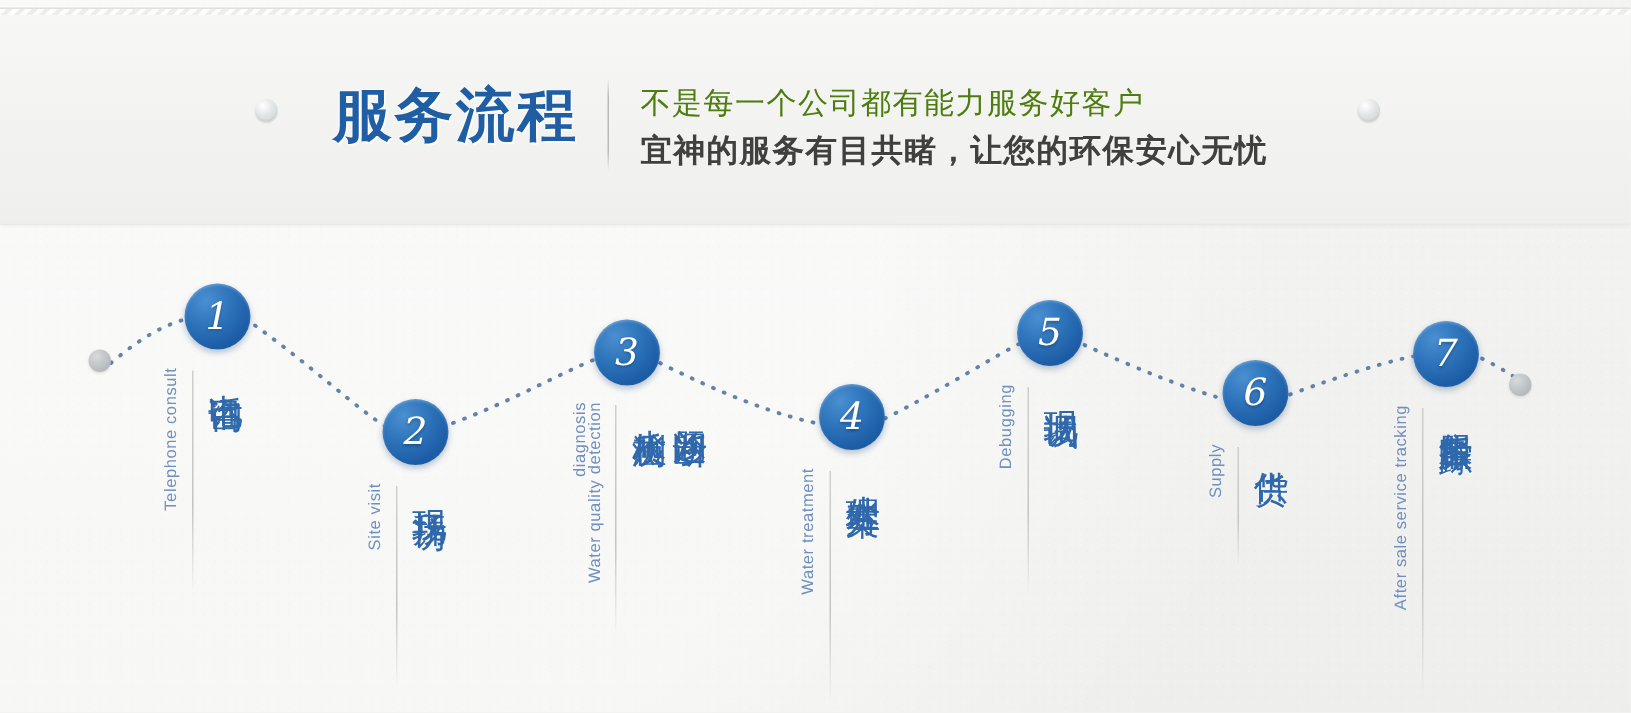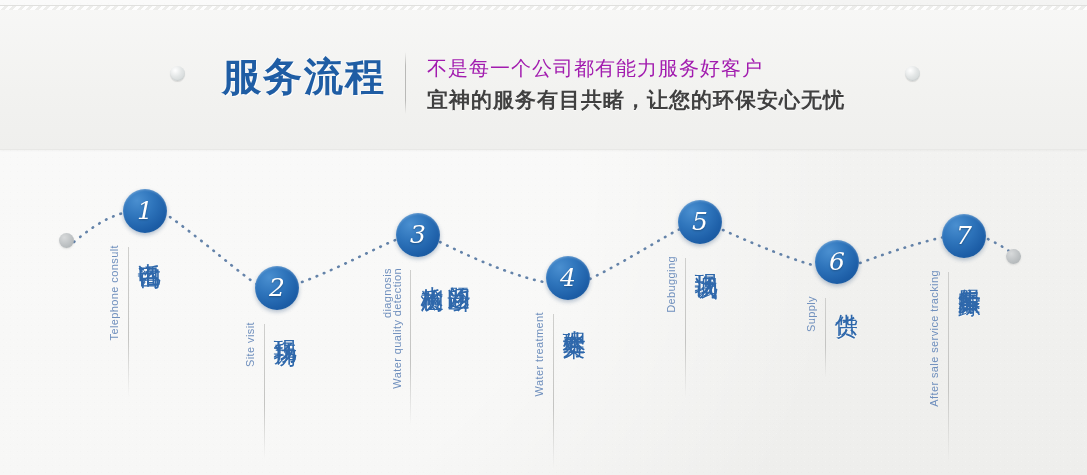--- a/index.html
+++ b/index.html
@@ -56,21 +56,21 @@
     text-shadow:1px 1px 0 rgba(255,255,255,.85), -1px -1px 0 rgba(255,255,255,.35);
     white-space:nowrap;
     font-family:"DejaVu Sans","Liberation Sans",sans-serif;
   }
   .banner-divider{
     position:absolute;left:405px;top:52px;width:1px;height:62px;
     background:linear-gradient(180deg,rgba(180,180,180,0) 0%,#b9b9b7 22%,#b9b9b7 78%,rgba(180,180,180,0) 100%);
   }
   .banner-sub1{
     position:absolute;left:427px;top:55px;
-    font-size:20px;color:#a21caf;letter-spacing:1px;white-space:nowrap;
+    font-size:20px;color:#4d7c0f;letter-spacing:1px;white-space:nowrap;
     font-family:Liberation Mono, monospace;
   }
   .banner-sub2{
     position:absolute;left:427px;top:86px;
     font-size:21px;font-weight:bold;color:#404040;letter-spacing:1px;white-space:nowrap;
     text-shadow:0 1px 0 rgba(255,255,255,.7);
     font-family:"DejaVu Sans","Liberation Sans",sans-serif;
   }
 
   

